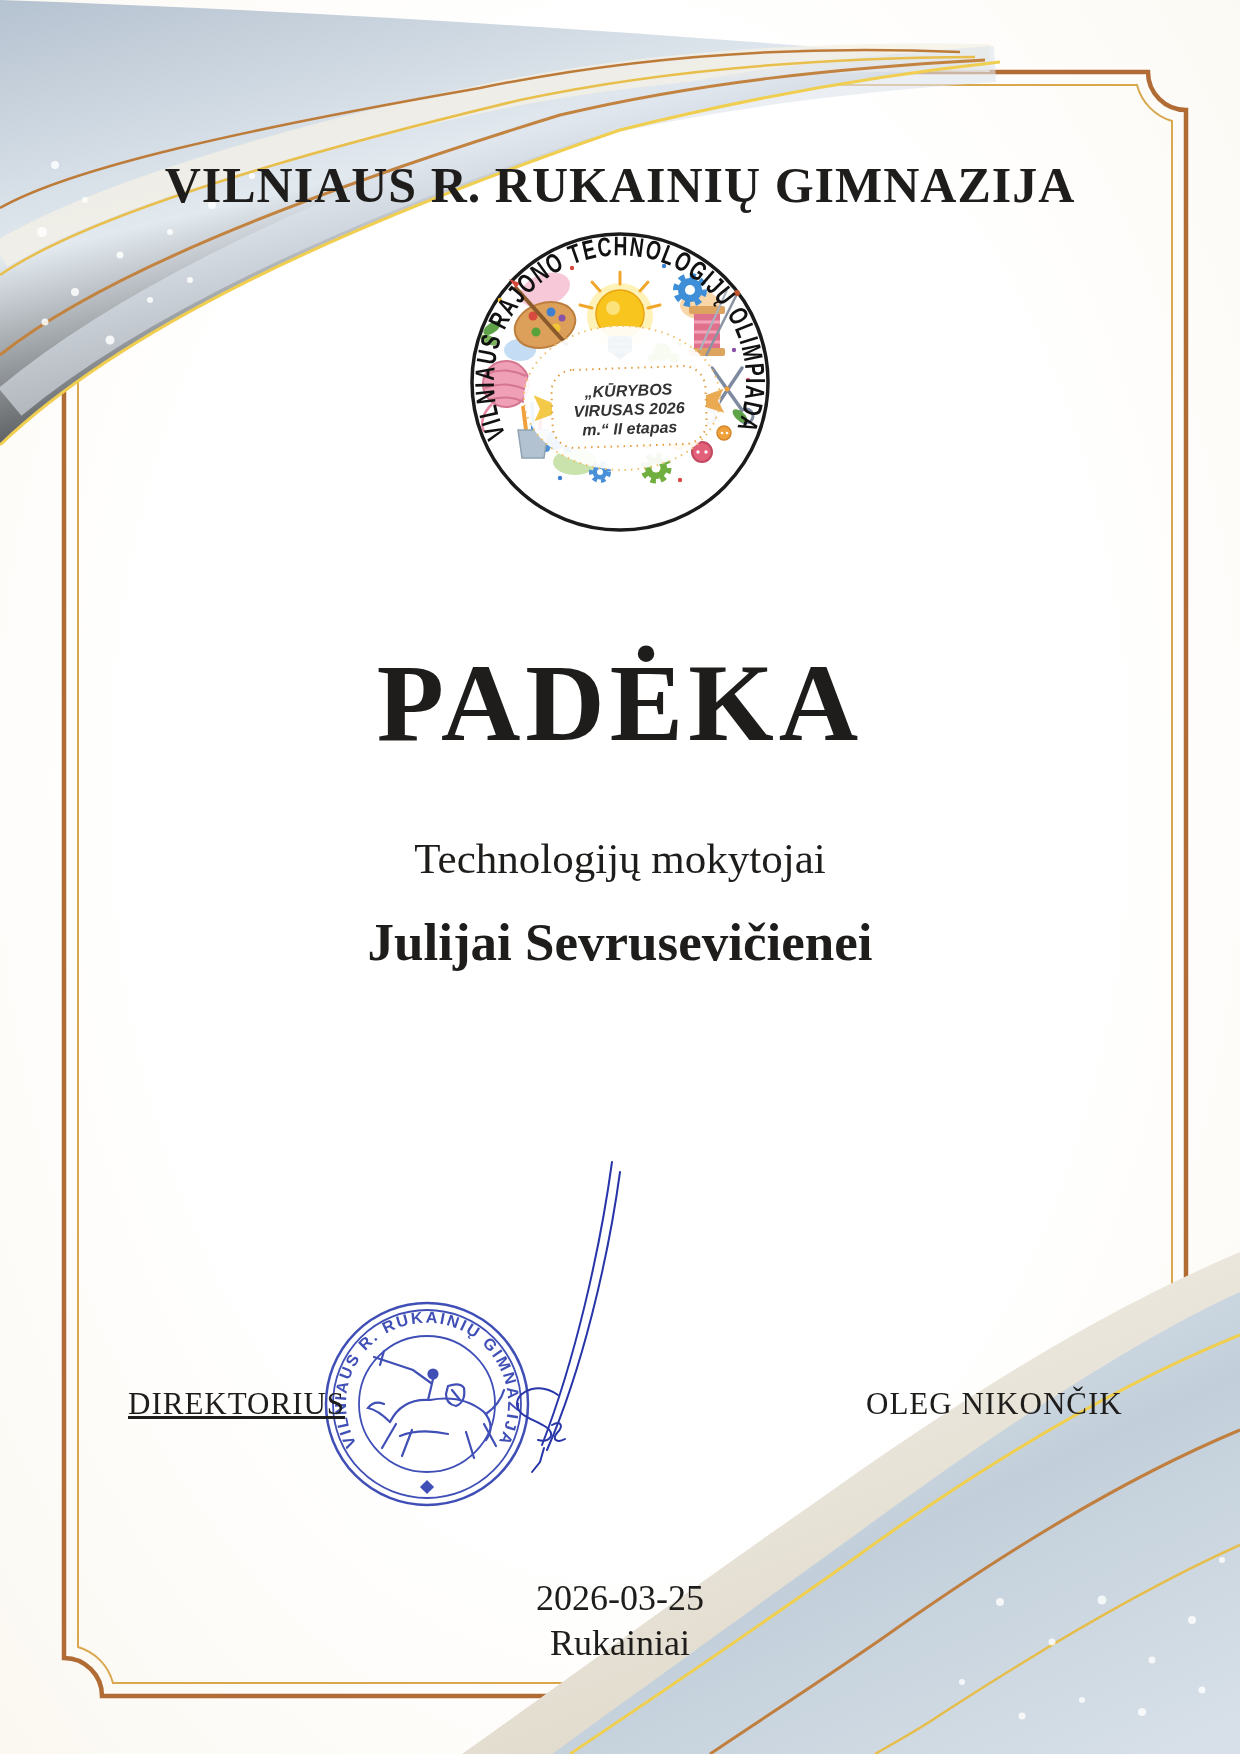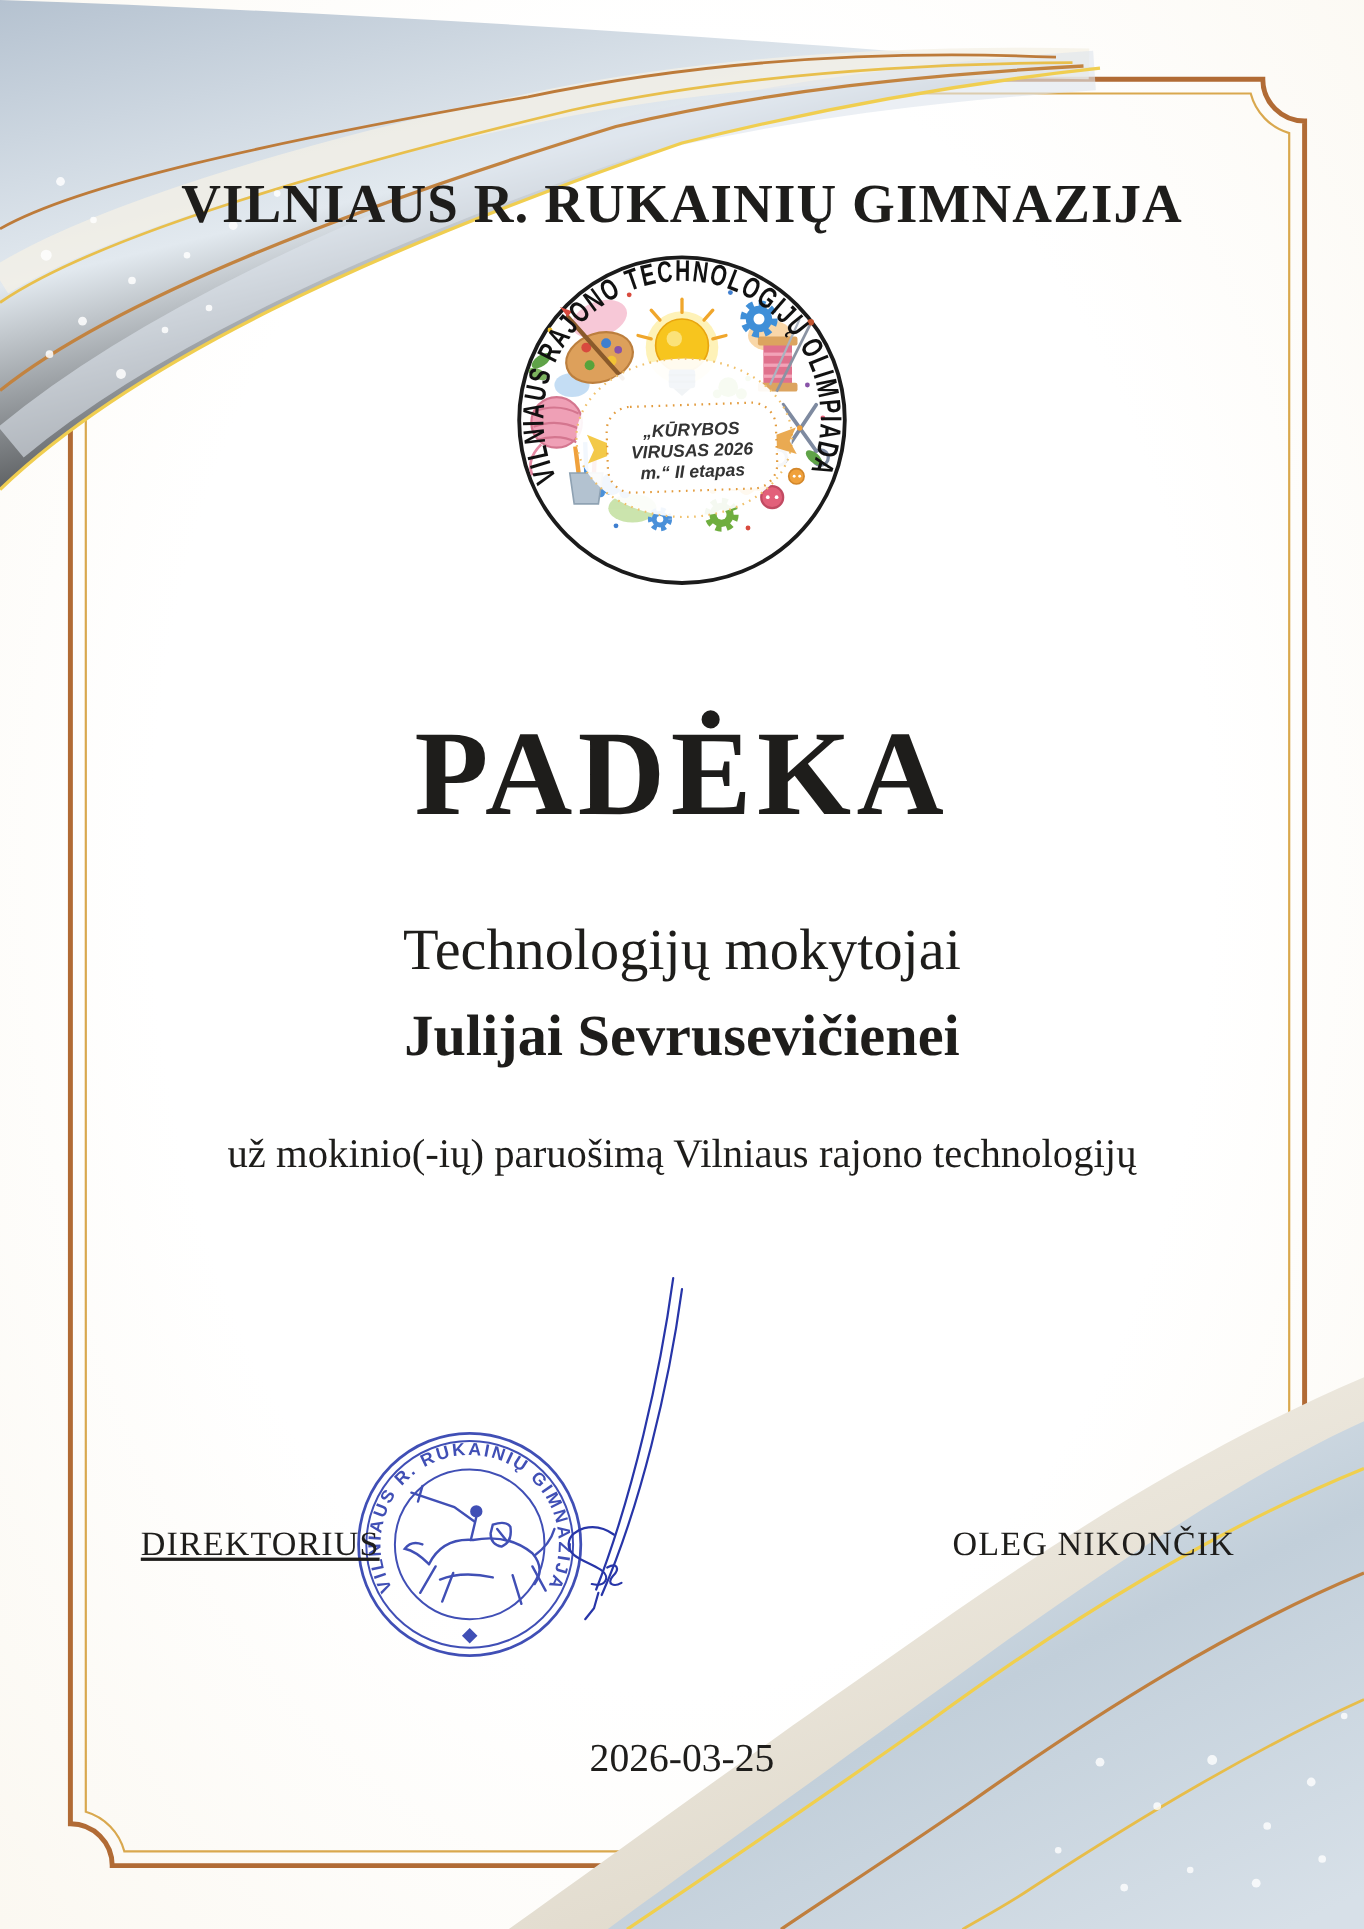--- a/index.html
+++ b/index.html
@@ -5,21 +5,21 @@
   html,body{margin:0;padding:0;}
   body{
     width:1240px;height:1754px;position:relative;overflow:hidden;
     background:radial-gradient(ellipse at 50% 45%, #ffffff 55%, #fbf8f1 100%);
     font-family:"Liberation Serif","DejaVu Serif",serif;color:#1e1d1b;
   }
   #art{position:absolute;left:0;top:0;z-index:1;}
   .txt{position:absolute;left:0;right:0;text-align:center;z-index:3;}
   .school{top:156px;font-size:50px;font-weight:bold;letter-spacing:1px;}
   .heading{top:640px;font-size:110px;font-weight:bold;letter-spacing:5px;}
-  .role{top:834px;font-size:53px;}
+  .role{top:834px;font-size:43px;}
   .name{top:912px;font-size:53px;font-weight:bold;}
   .body-block{top:1026px;font-size:37px;line-height:48px;}
   .director-label{position:absolute;left:128px;top:1386px;font-size:31px;letter-spacing:1px;z-index:3;text-decoration:underline;}
   .director-name{position:absolute;left:848px;top:1386px;font-size:31px;letter-spacing:1px;z-index:3;margin-left:18px;}
   .date-block{top:1576px;font-size:36px;line-height:45px;text-align:center;}
   .sans{font-family:"Liberation Sans","DejaVu Sans",sans-serif;}
 </style>
 </head>
 <body>
 
@@ -277,19 +277,19 @@
     <path d="M 558 1395 C 540 1382 518 1390 517 1403 C 516 1416 534 1419 546 1427 C 556 1434 550 1443 538 1440"></path>
     <path d="M 552 1425 c 9 -5 12 1 5 8 c -6 7 1 10 8 6"></path>
   </g>
 </svg>
 
 <div class="txt school">VILNIAUS R. RUKAINIŲ GIMNAZIJA</div>
 <div class="txt heading">PADĖKA</div>
 <div class="txt role">Technologijų mokytojai</div>
 <div class="txt name">Julijai Sevrusevičienei</div>
 <div class="txt body-block">
-  <div>už mokinio(-ių) paruošimą Vilniaus rajono technologijų</div>
 </div>
 <div class="director-label">DIREKTORIUS</div>
 <div class="director-name">OLEG NIKONČIK</div>
 <div class="txt date-block">
   <div>2026-03-25</div>
+  <div>Rukainiai</div>
 </div>
 
 </body></html>

